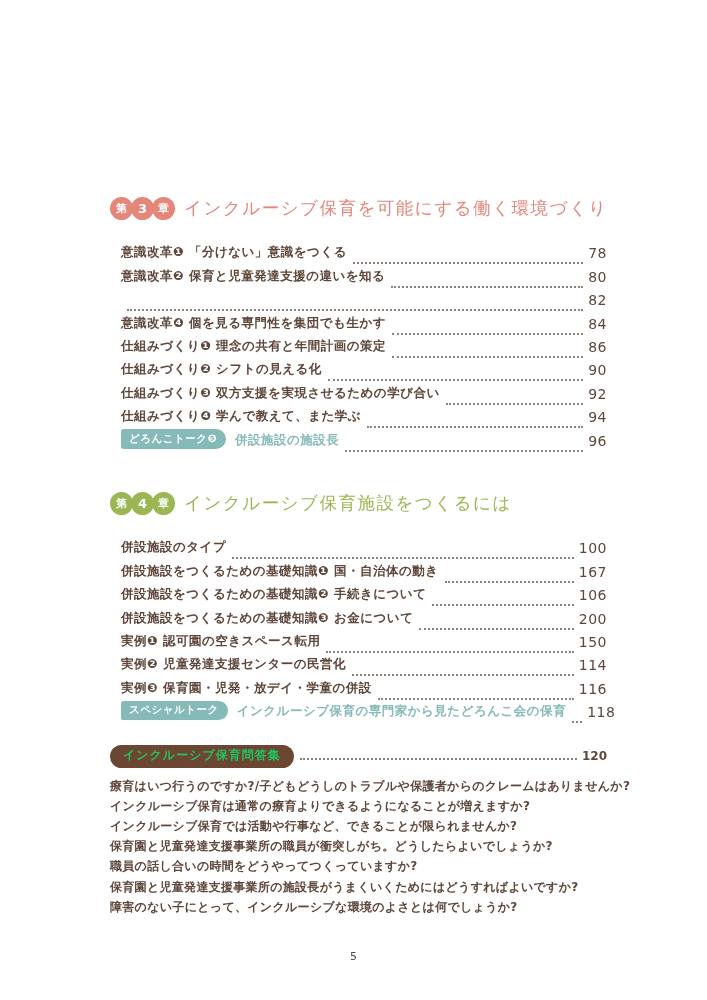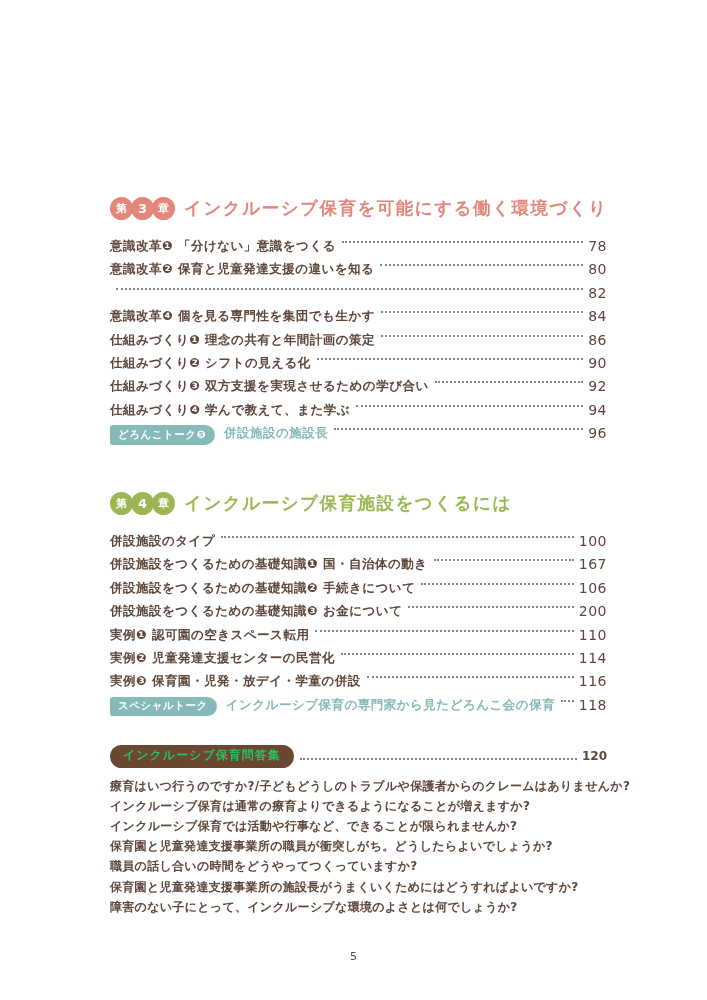--- a/index.html
+++ b/index.html
@@ -22,27 +22,27 @@
   .chapter-head{display:flex;align-items:center;gap:11px;height:30px;}
   .cbadge{display:flex;align-items:center;}
   .circ{
     width:23px;height:23px;border-radius:50%;
     display:inline-flex;align-items:center;justify-content:center;
     color:#ffffff;font-size:11px;font-weight:bold;margin-right:-2px;
   }
   .circ.num{font-size:13px;}
   .ch3 .circ{background:var(--chapter3-accent);}
   .ch4 .circ{background:var(--chapter4-accent);}
-  .chapter-title{font-size:17.5px;font-weight:bold;letter-spacing:1.5px;white-space:nowrap;}
+  .chapter-title{font-size:17.5px;font-weight:normal;letter-spacing:1.5px;white-space:nowrap;}
   .ch3-title{color:var(--chapter3-accent);}
   .ch4-title{color:var(--chapter4-accent);}
 
   
   .rows{margin-top:15px;}
-  .row{display:flex;align-items:flex-start;height:23.4px;}
+  .row{display:flex;align-items:flex-end;height:23.4px;margin-left:11px;}
   .row .t{font-size:12.5px;font-weight:bold;letter-spacing:0.5px;white-space:nowrap;}
   .row .pg{font-size:14px;font-weight:normal;letter-spacing:0.5px;}
   .dots{
     flex:1 1 auto;min-width:10px;margin:0 5px 0 6px;
     border-bottom:2px dotted var(--leader-dots);
     transform:translateY(3px);
   }
   .talk-title{color:var(--talk-accent);}
   .talk-badge{
     display:inline-block;background:var(--talk-accent);color:#ffffff;
@@ -156,21 +156,21 @@
         <span class="pg">106</span>
       </div>
       <div class="row">
         <span class="t">併設施設をつくるための基礎知識❸ お金について</span>
         <span class="dots"></span>
         <span class="pg">200</span>
       </div>
       <div class="row">
         <span class="t">実例❶ 認可園の空きスペース転用</span>
         <span class="dots"></span>
-        <span class="pg">110</span>
+        <span class="pg">150</span>
       </div>
       <div class="row">
         <span class="t">実例❷ 児童発達支援センターの民営化</span>
         <span class="dots"></span>
         <span class="pg">114</span>
       </div>
       <div class="row">
         <span class="t">実例❸ 保育園・児発・放デイ・学童の併設</span>
         <span class="dots"></span>
         <span class="pg">116</span>

